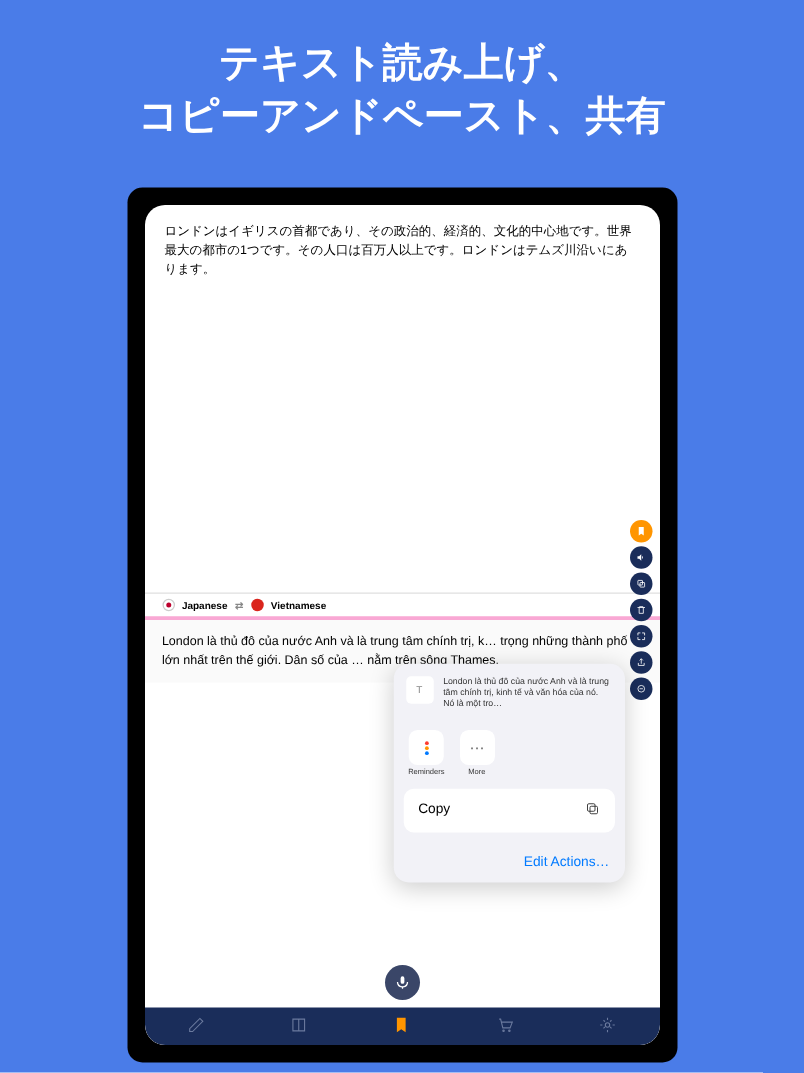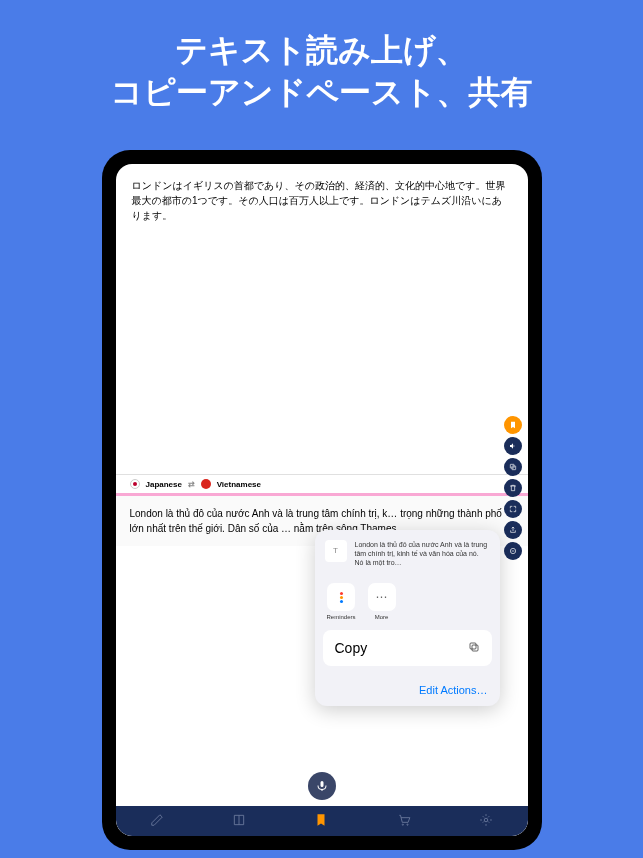--- a/index.html
+++ b/index.html
@@ -20,21 +20,21 @@
   line-height: 1.3;
 }
 .tablet-frame {
   position: absolute;
   left: 50%;
   transform: translateX(-50%);
   top: 150px;
   width: 440px;
   height: 700px;
   background: #000;
-  border-radius: 28px;
+  border-radius: 12px;
   padding: 14px;
 }
 .tablet-screen {
   width: 100%;
   height: 100%;
   background: #fff;
   border-radius: 16px;
   position: relative;
   overflow: hidden;
 }
@@ -141,23 +141,23 @@
   display: flex;
   align-items: center;
   justify-content: center;
 }
 .app-icon.reminders { background: linear-gradient(#fff, #fff); }
 .app-label { font-size: 6px; color: #333; }
 .share-actions { background: #fff; margin: 0 8px 8px; border-radius: 8px; }
 .share-action {
   display: flex;
   justify-content: space-between;
-  align-items: center;
+  align-items: flex-start;
   padding: 10px 12px;
-  font-size: 14px;
+  font-size: 11px;
   border-bottom: 1px solid #eee;
 }
 .share-action:last-child { border-bottom: none; }
 .edit-link { padding: 10px 12px; font-size: 11px; color: #007aff; text-align: right; }
 .mic-btn {
   position: absolute;
   bottom: 36px;
   left: 50%;
   transform: translateX(-50%);
   width: 28px;

